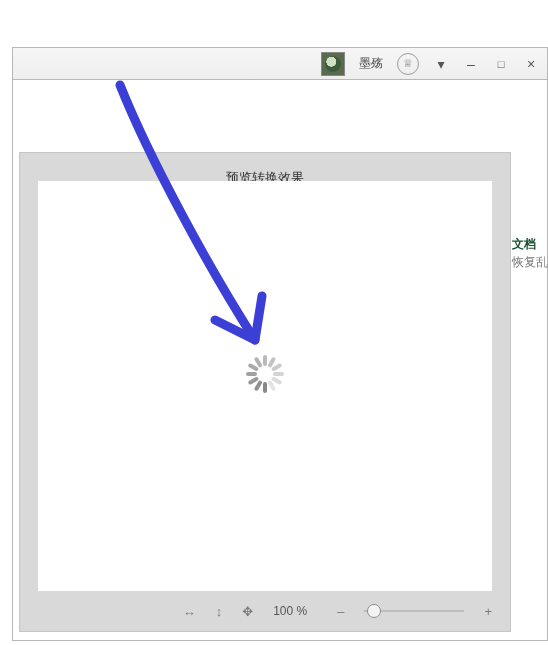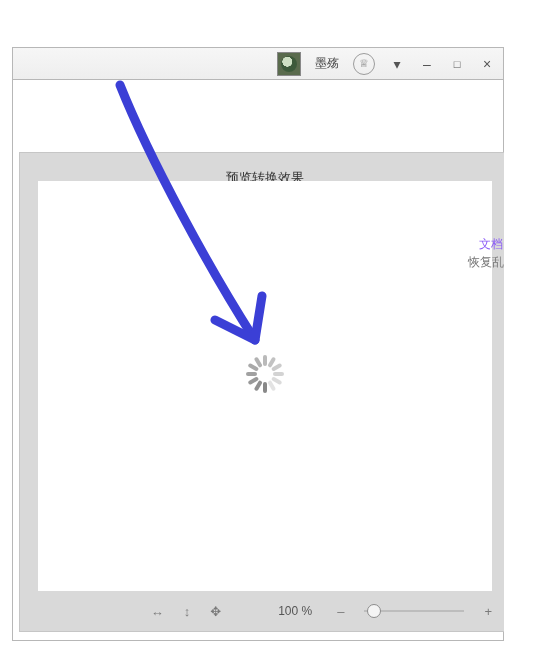--- a/index.html
+++ b/index.html
@@ -1,16 +1,16 @@
 <!DOCTYPE html>
 <html><head>
 <meta charset="utf-8">
 <style>
   html,body{margin:0;padding:0;font-family:"Microsoft YaHei","PingFang SC",Arial,sans-serif;background:#fff;color:#333;}
-  .stage{position:relative;width:504px;height:645px;overflow:hidden;}
+  .stage{position:relative;width:548px;height:645px;overflow:hidden;}
 
   
   .titlebar{position:absolute;left:12px;right:0;top:47px;height:32px;
             border:1px solid #b7b7b7;border-bottom:none;
             background:linear-gradient(#f6f6f6,#eeeeee);
             display:flex;align-items:center;justify-content:flex-end;
             padding:0 8px;gap:14px;box-sizing:border-box;}
   .avatar{width:22px;height:22px;background:#5a6b4d;border:1px solid #888;
           display:inline-block;position:relative;overflow:hidden;}
   .avatar::after{content:"";position:absolute;inset:3px;border-radius:50%;
@@ -49,29 +49,29 @@
   .spinner span:nth-child(11){transform:translate(-50%,8px) rotate(300deg);opacity:.30;}
   .spinner span:nth-child(12){transform:translate(-50%,8px) rotate(330deg);opacity:.23;}
 
   .status{position:absolute;left:0;right:0;top:59%;text-align:center;font-size:12px;color:#333;}
 
   
   .toolbar{position:absolute;left:18px;right:18px;bottom:6px;height:28px;
            display:flex;align-items:center;gap:20px;color:#7a7a7a;font-size:13px;}
   .spacer{flex:1;}
   .tbtn{cursor:default;}
-  .zoomtxt{font-size:12px;color:#555;min-width:44px;text-align:center;margin-left:32px;}
+  .zoomtxt{font-size:12px;color:#555;min-width:44px;}
   .slider{position:relative;width:100px;height:14px;}
   .slider .track{position:absolute;left:0;right:0;top:50%;height:2px;background:#bdbdbd;transform:translateY(-50%);}
   .slider .knob{position:absolute;left:10px;top:50%;width:12px;height:12px;border:1px solid #8c8c8c;
                border-radius:50%;background:#f4f4f4;transform:translate(-50%,-50%);}
 
   
   .peek{position:absolute;right:0;font-size:12px;color:#777;line-height:1.5;white-space:nowrap;}
-  .peek b{color:#8b5cf6;font-weight:400;margin-left:11px;}
+  .peek b{color:#14532d;font-weight:700;}
 
   
   .arrow{position:absolute;left:0;top:0;pointer-events:none;}
 </style>
 </head>
 <body>
 
 <div class="stage">
 
   <div class="titlebar">

